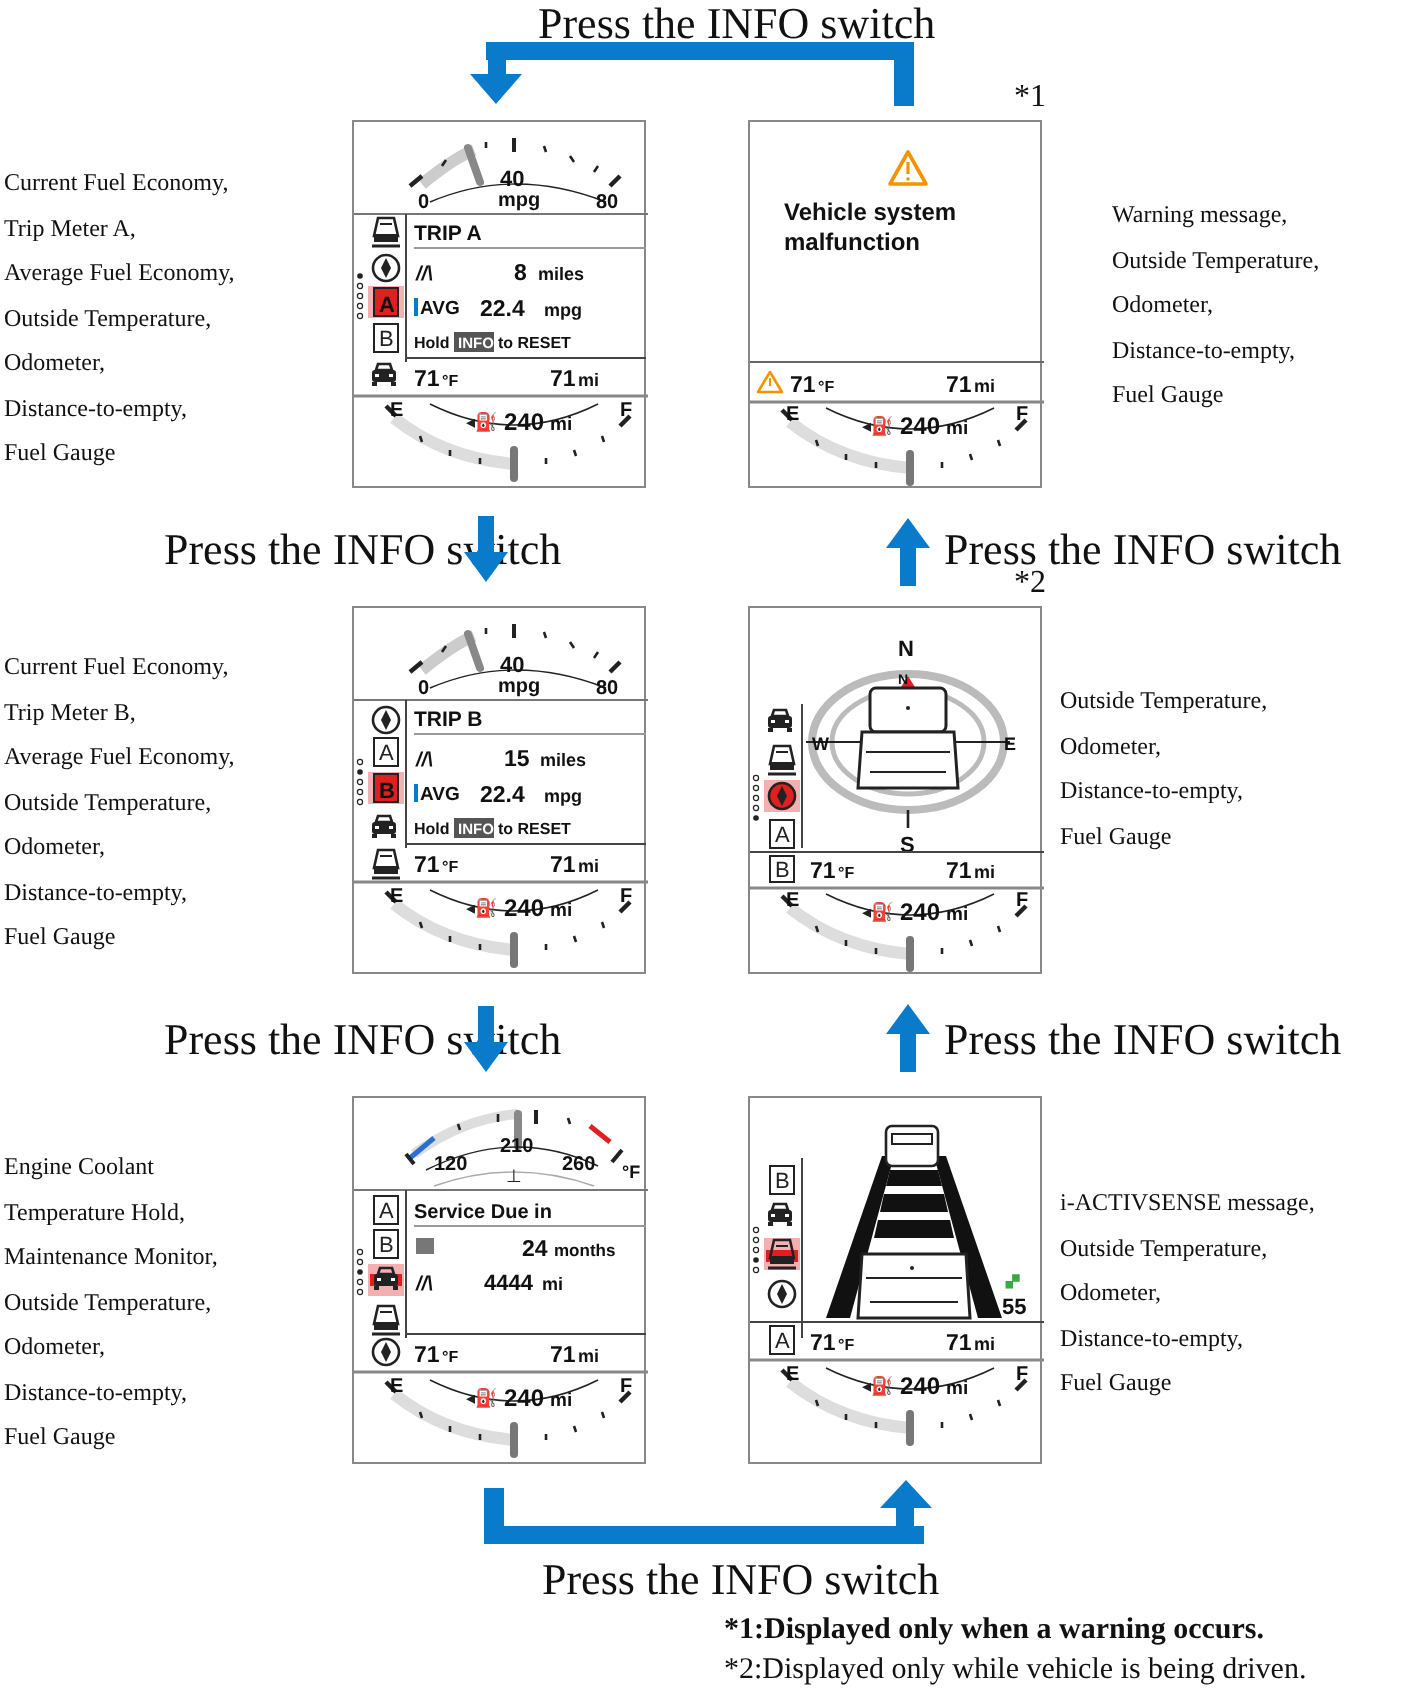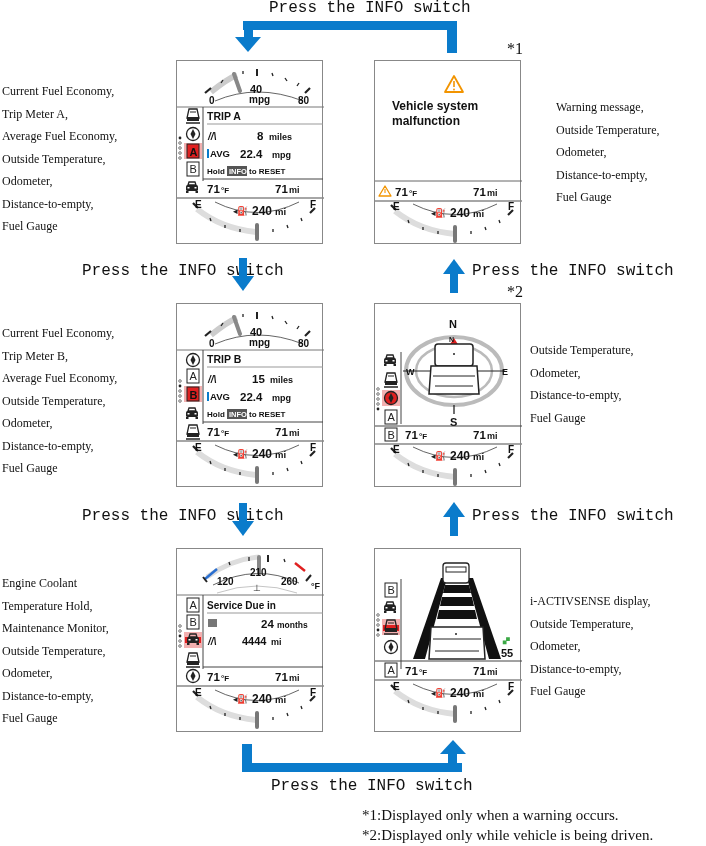--- a/index.html
+++ b/index.html
@@ -1,19 +1,19 @@
 <!DOCTYPE html>
 <html><head>
 <meta charset="utf-8">
 <style>
   html, body { margin:0; padding:0; background:#fff; }
   body { width:706px; height:846px; position:relative; overflow:hidden; font-family:"Liberation Serif", serif; color:#111; }
   .abs { position:absolute; }
   .desc { position:absolute; font-family:Liberation Serif, serif; font-size:12px; line-height:22.5px; white-space:nowrap; }
-  .press { position:absolute; font-family:Liberation Mono, monospace; font-size:16px; white-space:nowrap; }
+  .press { position:absolute; font-family:Liberation Serif, serif; font-size:22px; white-space:nowrap; }
   .note { position:absolute; font-family:"Liberation Serif", serif; font-size:16px; }
   .panel { position:absolute; width:147px; height:184px; border:1px solid #888; background:#fff; box-sizing:border-box; font-family:"Liberation Sans", sans-serif; }
   .panel svg { position:absolute; left:0; top:0; }
   .bar { position:absolute; background:#0a7bcb; }
   .ptxt { font-family:"Liberation Sans", sans-serif; font-weight:bold; fill:#111; }
   .footnote { position:absolute; left:362px; font-family:"Liberation Serif", serif; font-size:15px; line-height:22px; white-space:nowrap; }
 </style>
 </head>
 <body>
 
@@ -62,21 +62,21 @@
     <div>Distance-to-empty,</div>
     <div>Fuel Gauge</div>
 </div>
 <div class="desc" style="left:530px; top:339px;">
     <div>Outside Temperature,</div>
     <div>Odometer,</div>
     <div>Distance-to-empty,</div>
     <div>Fuel Gauge</div>
 </div>
 <div class="desc" style="left:530px; top:590px;">
-  <div>i-ACTIVSENSE display,</div>
+  <div>i-ACTIVSENSE message,</div>
     <div>Outside Temperature,</div>
     <div>Odometer,</div>
     <div>Distance-to-empty,</div>
     <div>Fuel Gauge</div>
 </div>
 
 <div class="press" style="left:82px; top:262px;">Press the INFO switch</div>
 <svg class="abs" style="left:232px; top:258px;" width="22" height="34">
     <rect x="7" y="0" width="8" height="20" fill="#0a7bcb"></rect>
     <polygon points="0,18 22,18 11,33" fill="#0a7bcb"></polygon>
@@ -104,21 +104,21 @@
 <div>
   <div class="bar" style="left:242px; top:744px; width:10px; height:28px;"></div>
   <div class="bar" style="left:242px; top:763px; width:220px; height:9px;"></div>
   <div class="bar" style="left:448px; top:752px; width:9px; height:20px;"></div>
   <svg class="abs" style="left:440px; top:740px;" width="26" height="14">
       <polygon points="0,14 26,14 13,0" fill="#0a7bcb"></polygon>
     </svg>
 </div>
 <div class="press" style="left:271px; top:777px;">Press the INFO switch</div>
 
-<div class="footnote" style="top:804px;">*1:Displayed only when a warning occurs.</div>
+<div class="footnote" style="top:804px;font-weight:bold;">*1:Displayed only when a warning occurs.</div>
 <div class="footnote" style="top:824px;">*2:Displayed only while vehicle is being driven.</div>
 
 <svg width="0" height="0" style="position:absolute">
   <defs>
     <g id="car-front-ic">
       <rect x="-6" y="-3" width="12" height="6" rx="1.5" fill="#222"></rect>
       <path d="M-4,-3 L-3,-6 L3,-6 L4,-3 Z" fill="none" stroke="#222" stroke-width="1.3"></path>
       <rect x="-6" y="3" width="2.5" height="2" fill="#222"></rect>
         <rect x="3.5" y="3" width="2.5" height="2" fill="#222"></rect>
       <rect x="-4.5" y="-1" width="2" height="1.5" fill="#fff"></rect>

